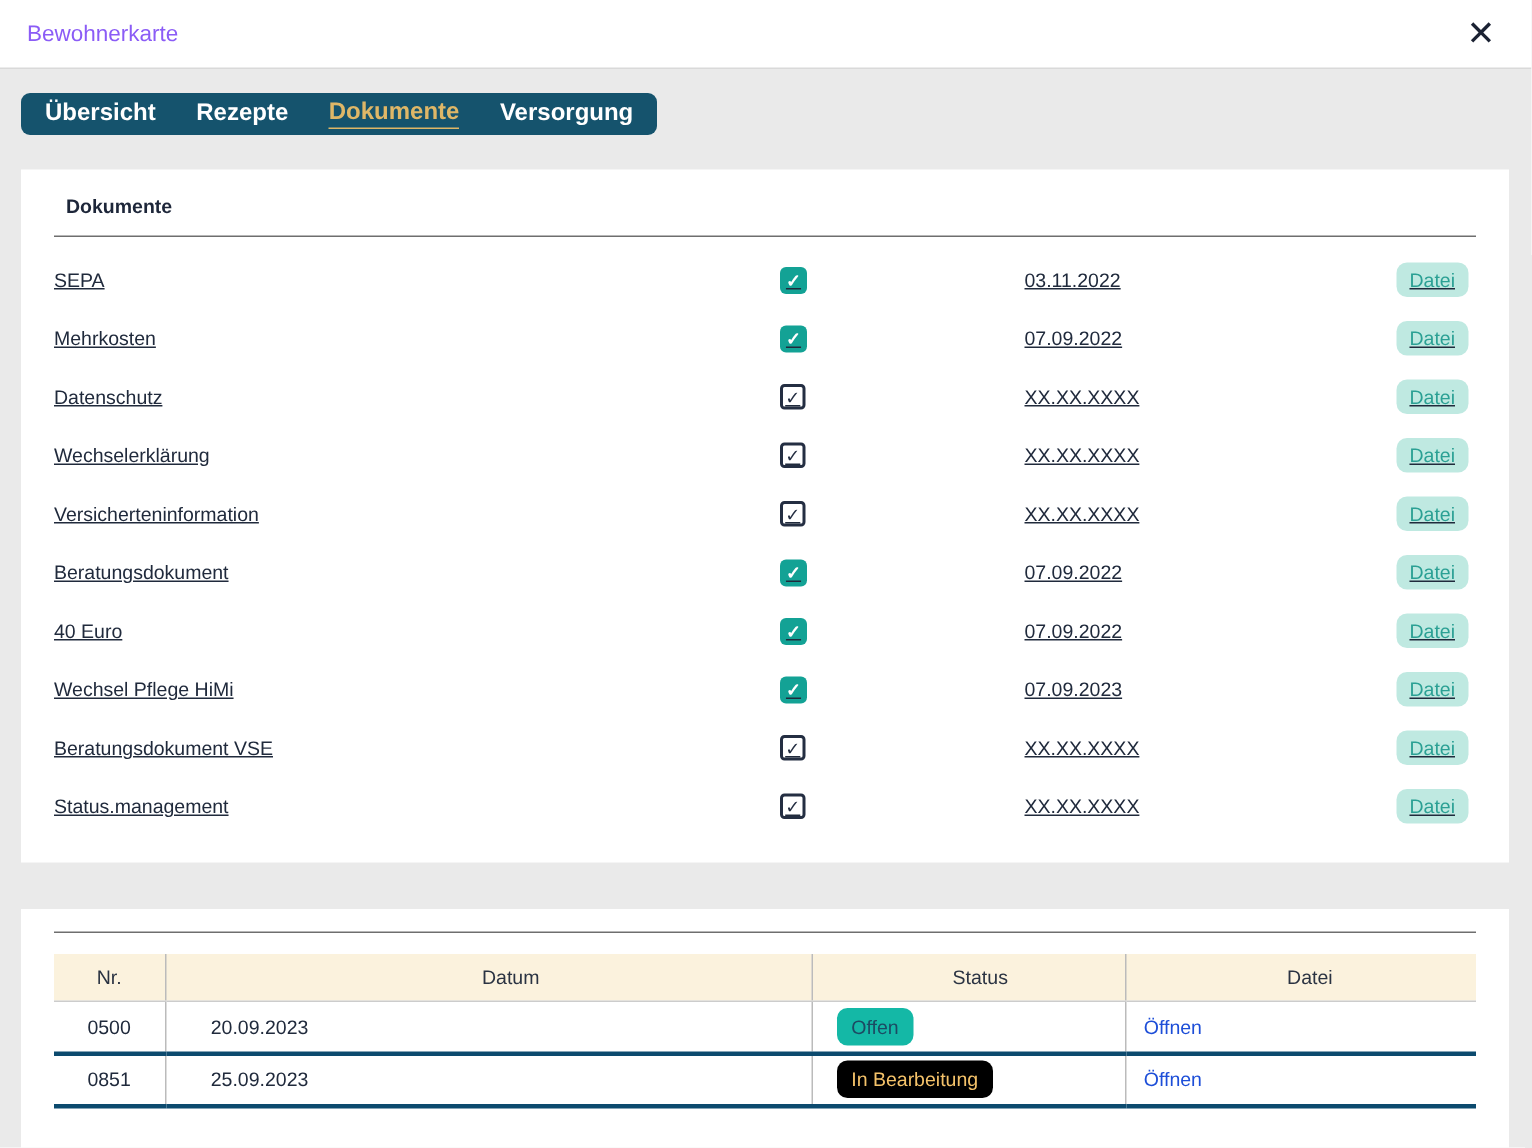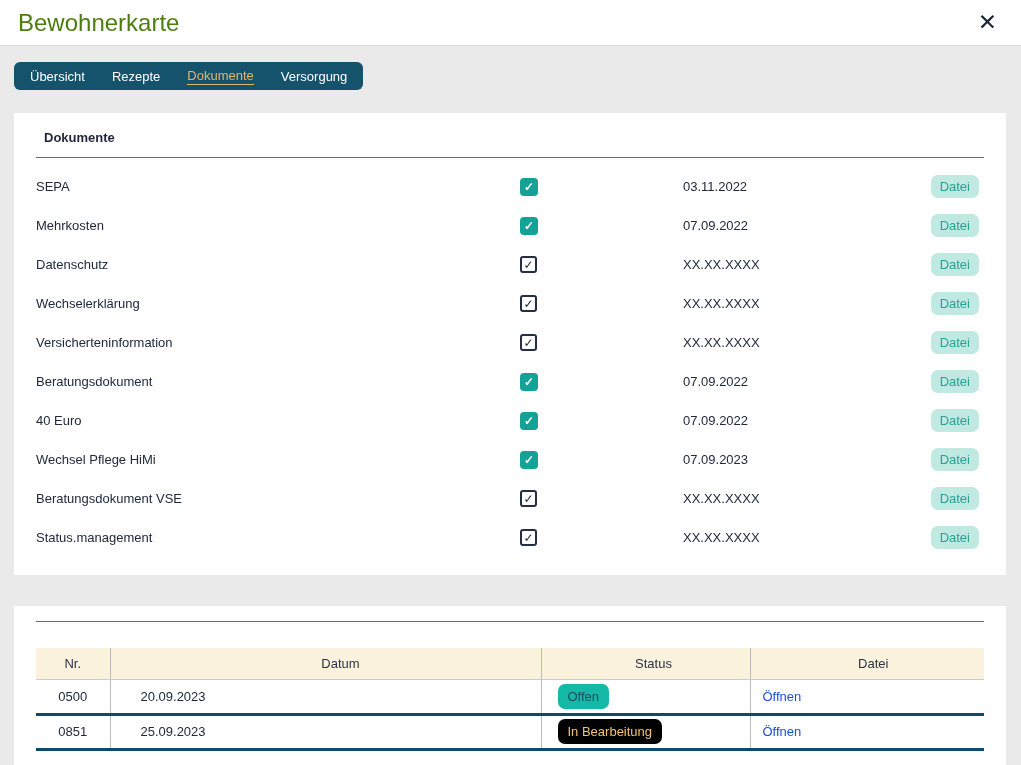--- a/index.html
+++ b/index.html
@@ -9,34 +9,34 @@
     background:#eaeaea;
     color:#202a3c;
   }
 
   
   .topbar {
     height:46px; background:#ffffff; border-bottom:1px solid #d9d9d9;
     display:flex; align-items:center; justify-content:space-between;
     padding:0 20px 0 18px;
   }
-  .topbar .title { font-size:24px; color:#4d7c0f; font-weight:400; }
+  .topbar .title { font-size:15px; color:#8b5cf6; font-weight:400; }
   .close-x {
     font-size:23px; line-height:1; color:#1b2233; cursor:pointer;
     font-weight:400; padding:2px 4px;
   }
 
   
   .tabbar {
     display:inline-flex; align-items:center; gap:27px;
     background:#15536d; border-radius:6px;
     margin:16px 0 0 14px; padding:6px 16px; height:28px;
   }
   .tab {
-    font-size:13px; font-weight:400; color:#ffffff; cursor:pointer;
+    font-size:16px; font-weight:700; color:#ffffff; cursor:pointer;
     white-space:nowrap;
   }
   .tab.active {
     color:#dfb767;
     border-bottom:1.5px solid #dfb767;
     padding-bottom:1px;
   }
 
   
   .panel {
@@ -45,42 +45,42 @@
   }
   .panel.documents { margin-top:23px; }
   .panel.deliveries { margin-top:31px; height:200px; }
   .panel-title { font-size:13px; font-weight:700; color:#1d2639; padding:2px 0 12px 8px; }
   .panel-rule { border-bottom:1px solid #6e6e6e; }
 
   
   .doc-rows { padding-top:9px; }
   .doc-row {
     display:grid; grid-template-columns:484px 163px 1fr auto;
-    align-items:center; height:39px; font-size:13px;
+    align-items:center; height:39px; font-size:13px;text-decoration:underline;
   }
   .doc-label { color:#202a3c; padding-left:0; }
   .cbx {
     width:18px; height:18px; border-radius:4px;
     display:flex; align-items:center; justify-content:center;
     font-size:12px; cursor:pointer;
   }
   .cbx.checked { background:#13a295; color:#ffffff; font-weight:700; }
   .cbx.unchecked {
     width:17px; height:17px; background:#ffffff;
     border:2px solid #242e42; border-radius:3px; color:#242e42; font-weight:400;
   }
   .doc-date { color:#202a3c; }
   .file-btn {
     background:#bfe9e1; color:#2ba094; border:none; border-radius:7px;
     font-family:"Liberation Sans", sans-serif;
     font-size:13px; padding:4px 9px; cursor:pointer; margin-right:5px;
   }
 
   
-  .dl-table { width:100%; border-collapse:collapse; margin-top:26px; font-size:13px; }
+  .dl-table { width:100%; border-collapse:collapse; margin-top:14px; font-size:13px; }
   .dl-table th {
     background:#fbf2dd; font-weight:400; color:#2a3342;
     height:31px; text-align:center; border-bottom:1px solid #cccccc;
   }
   .dl-table td { height:35px; border-bottom:3px solid #0c4a6e; }
   .dl-table th + th, .dl-table td + td { border-left:1px solid #bbbbbb; }
   .col-nr   { width:74px;  text-align:center !important; }
   .col-dat  { width:431px; padding-left:30px; }
   .col-sta  { width:209px; padding-left:16px; }
   .col-file { padding-left:12px; }

